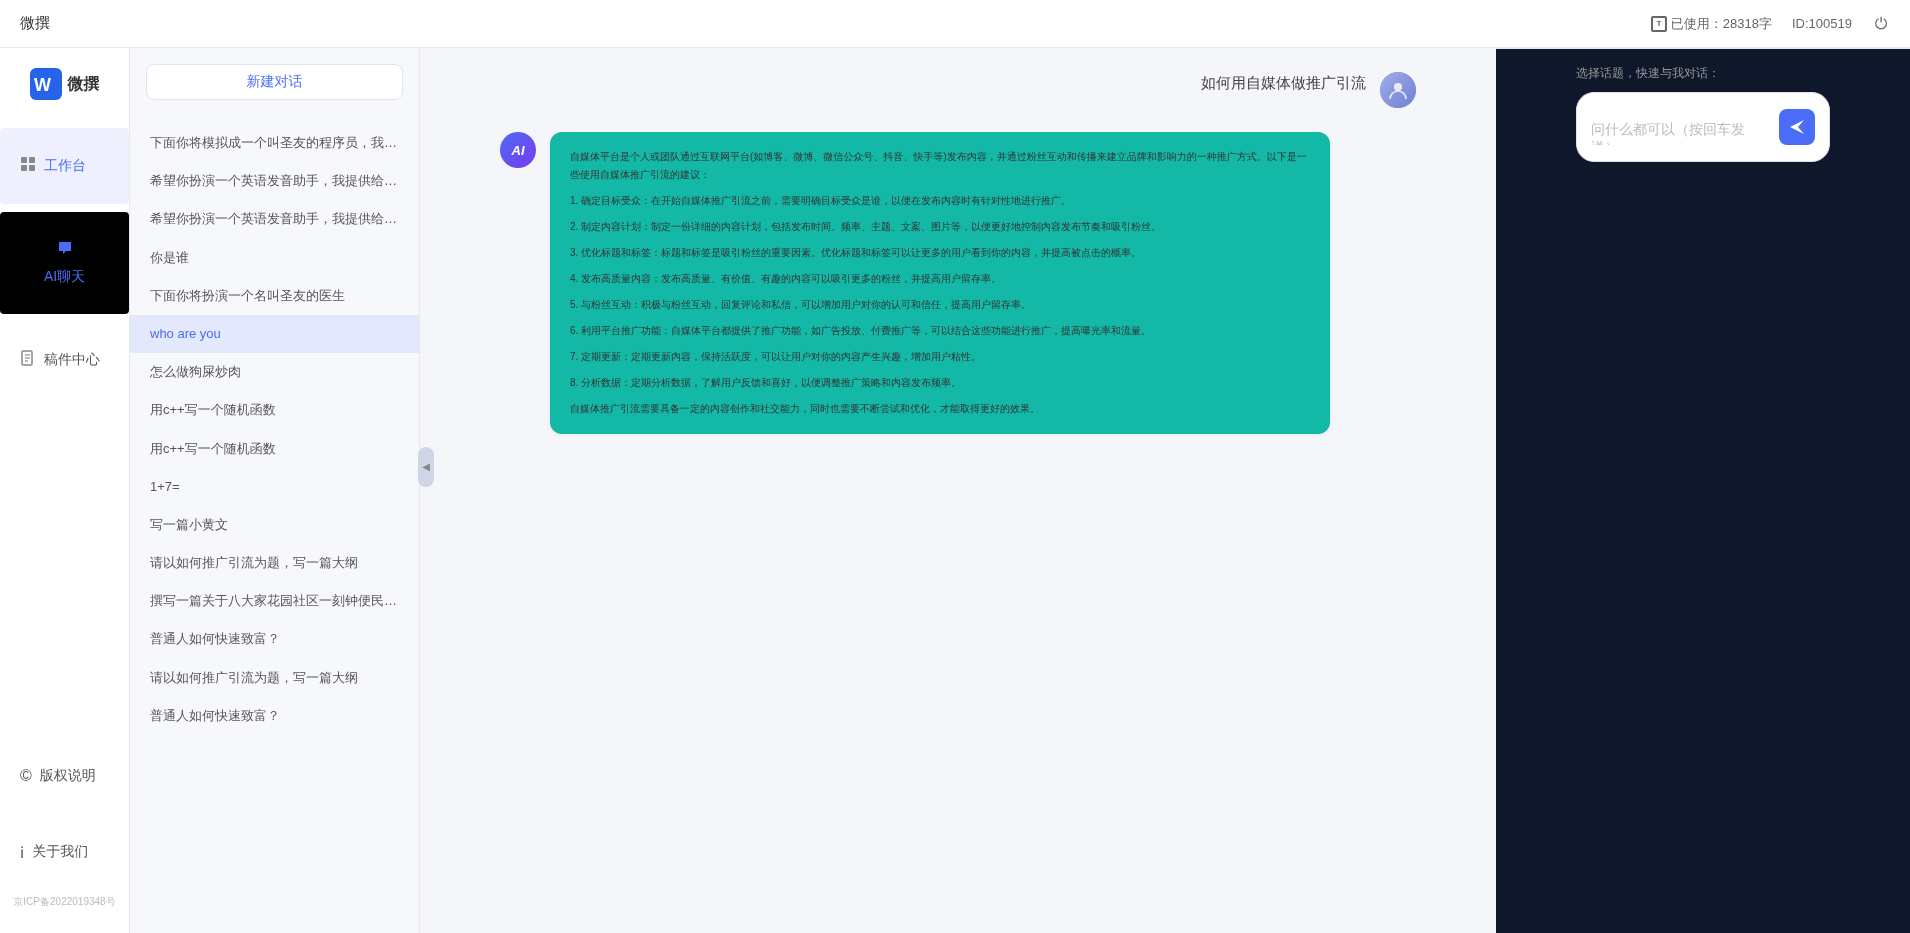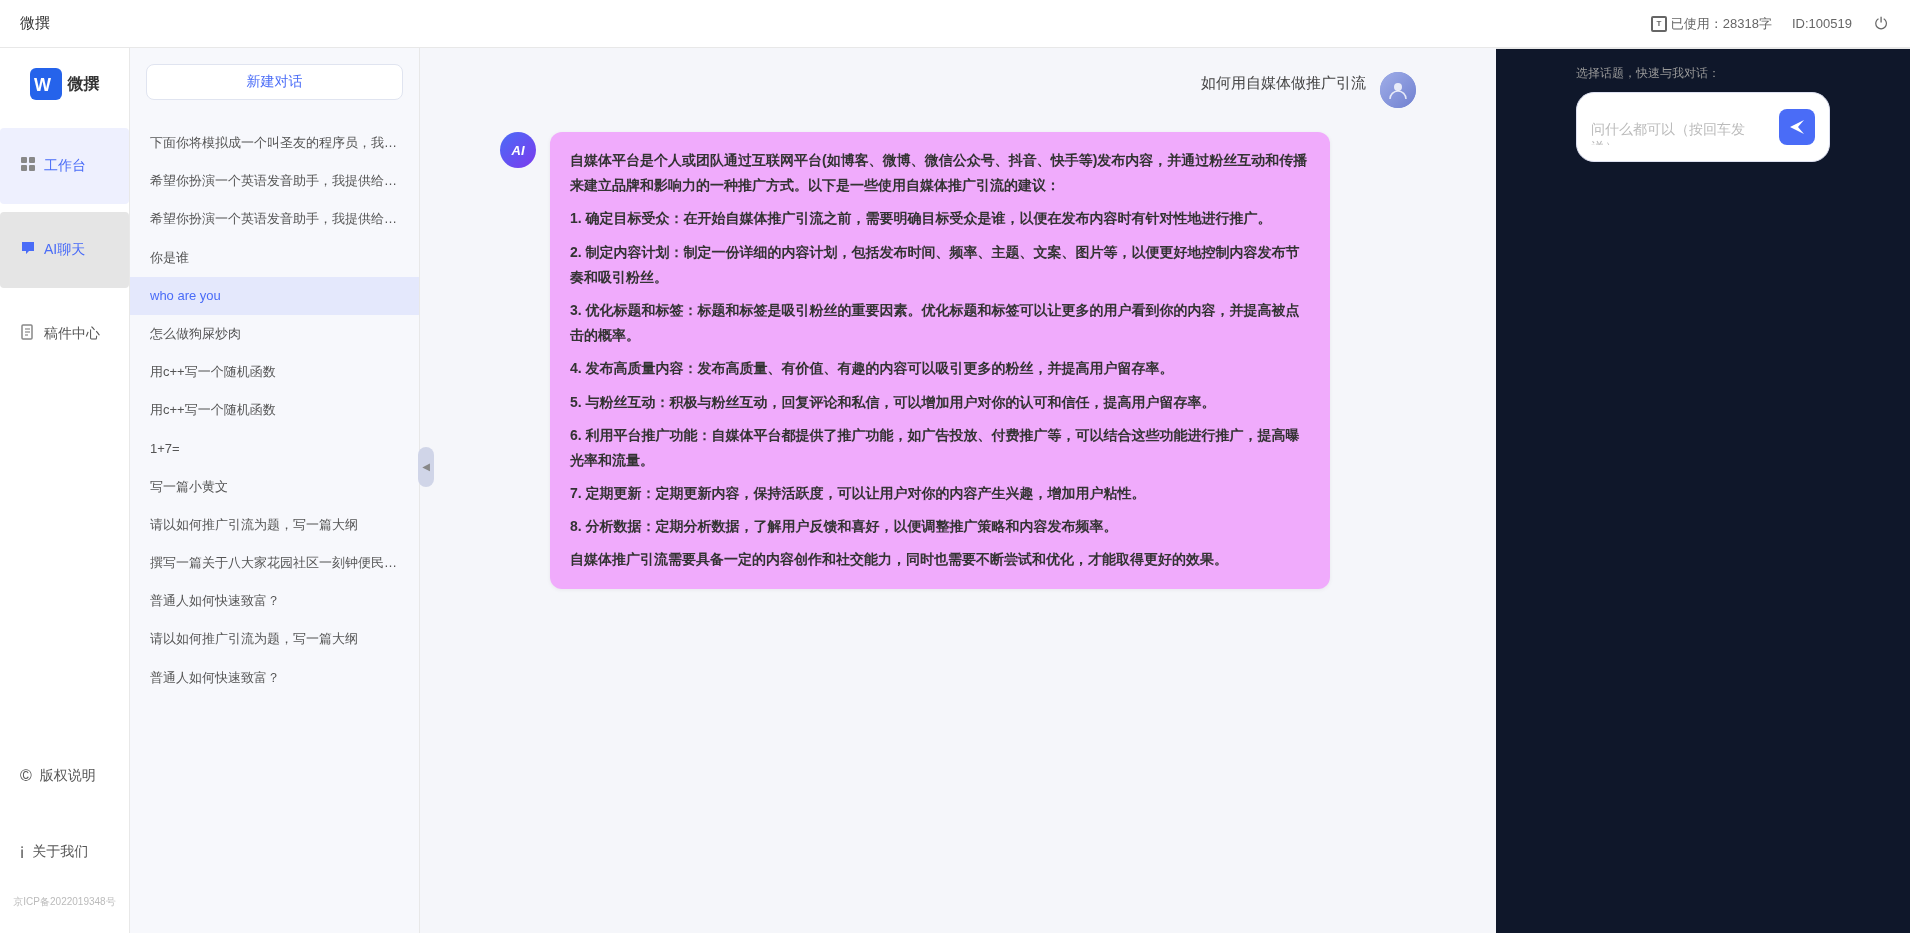--- a/index.html
+++ b/index.html
@@ -210,28 +210,27 @@
     .avatar-ai {
       background: linear-gradient(135deg, #4a6cf7, #7c3aed);
       color: white;
       border-radius: 50%;
       font-weight: 900;
       font-size: 14px;
       font-style: italic;
     }
     .message-bubble {
       max-width: 780px;
-      background: #f0abfc;
+      background: #14b8a6;
       border-radius: 12px;
       padding: 16px 20px;
-      font-size: 14px;
+      font-size: 10px;
       line-height: 1.8;
       color: #333;
       box-shadow: 0 1px 4px rgba(0,0,0,0.06);
-      font-weight: bold;
     }
     .message-bubble.user-bubble {
       background: transparent;
       box-shadow: none;
       padding: 0;
       font-size: 15px;
       color: #444;
       font-weight: 500;
       line-height: 1.5;
     }
@@ -322,21 +321,21 @@
         <svg width="16" height="16" viewBox="0 0 16 16" fill="none">
             <rect x="1" y="1" width="6" height="6" rx="1" fill="#888"></rect>
             <rect x="9" y="1" width="6" height="6" rx="1" fill="#888"></rect>
             <rect x="1" y="9" width="6" height="6" rx="1" fill="#888"></rect>
             <rect x="9" y="9" width="6" height="6" rx="1" fill="#888"></rect>
           </svg>
       </span>
       <span>工作台</span>
     </div>
 
-    <div class="nav-item active" style="color:#4a6cf7;background:#e5e5e5;">
+    <div class="nav-item active" style="color:#4a6cf7;background:#000000;flex-direction:column;">
       <span class="nav-icon">
         <svg width="16" height="16" viewBox="0 0 16 16" fill="none">
             <path d="M2 2h12v9H9l-3 3v-3H2V2z" fill="#4a6cf7"></path>
           </svg>
       </span>
       <span>AI聊天</span>
     </div>
 
     <div class="nav-item">
       <span class="nav-icon">
@@ -363,20 +362,21 @@
     </div>
   </div>
 
   <div class="sidebar-history">
     <div class="new-chat-btn">新建对话</div>
     <div id="history-list">
         <div class="history-item">下面你将模拟成一个叫圣友的程序员，我说...</div>
         <div class="history-item">希望你扮演一个英语发音助手，我提供给你...</div>
         <div class="history-item">希望你扮演一个英语发音助手，我提供给你...</div>
         <div class="history-item">你是谁</div>
+        <div class="history-item">下面你将扮演一个名叫圣友的医生</div>
         <div class="history-item active">who are you</div>
         <div class="history-item">怎么做狗屎炒肉</div>
         <div class="history-item">用c++写一个随机函数</div>
         <div class="history-item">用c++写一个随机函数</div>
         <div class="history-item">1+7=</div>
         <div class="history-item">写一篇小黄文</div>
         <div class="history-item">请以如何推广引流为题，写一篇大纲</div>
         <div class="history-item">撰写一篇关于八大家花园社区一刻钟便民生...</div>
         <div class="history-item">普通人如何快速致富？</div>
         <div class="history-item">请以如何推广引流为题，写一篇大纲</div>

